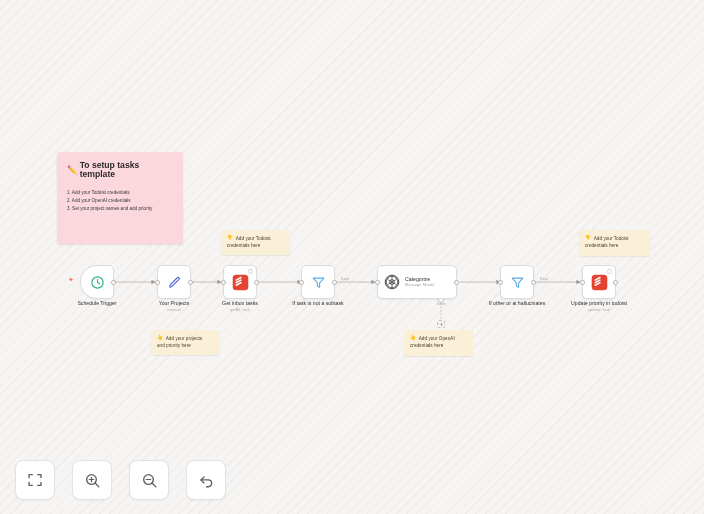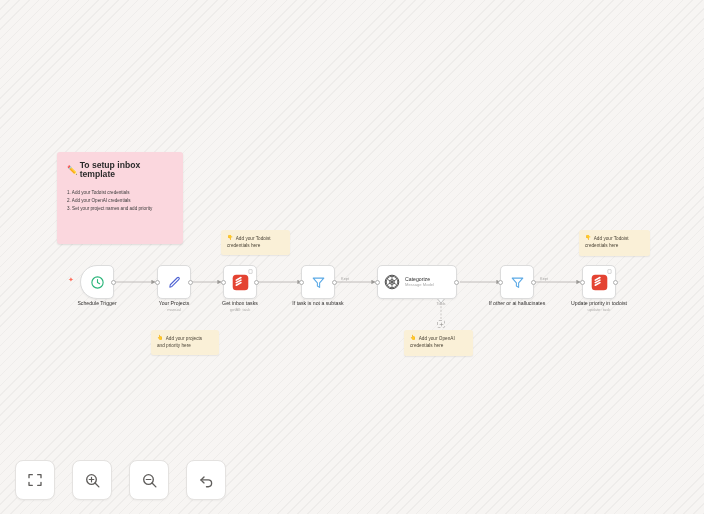--- a/index.html
+++ b/index.html
@@ -235,21 +235,21 @@
     <line x1="534" y1="282" x2="580" y2="282" stroke="#b9b7b4" stroke-width="0.9" marker-end="url(#arrow)"></line>
 
     <line x1="441" y1="299" x2="441" y2="320" stroke="#c5c3c0" stroke-width="0.9" stroke-dasharray="2,1.6"></line>
 
     <polygon points="441,296 444,299.5 441,303 438,299.5" fill="#ffffff" stroke="#b0b0b0" stroke-width="0.8"></polygon>
   </svg>
 
   <div class="sticky-pink">
     <div class="sticky-title">
       <span>✏️</span>
-      <span>To setup inbox template</span>
+      <span>To setup tasks template</span>
     </div>
     <ul class="sticky-list">
       <li>1. Add your Todoist credentials</li>
       <li>2. Add your OpenAI credentials</li>
       <li>3. Set your project names and add priority</li>
     </ul>
   </div>
 
   <div class="sticky-yellow" style="left:221px; top:230px; width:69px; height:25px;">
     <div class="note-line first">

